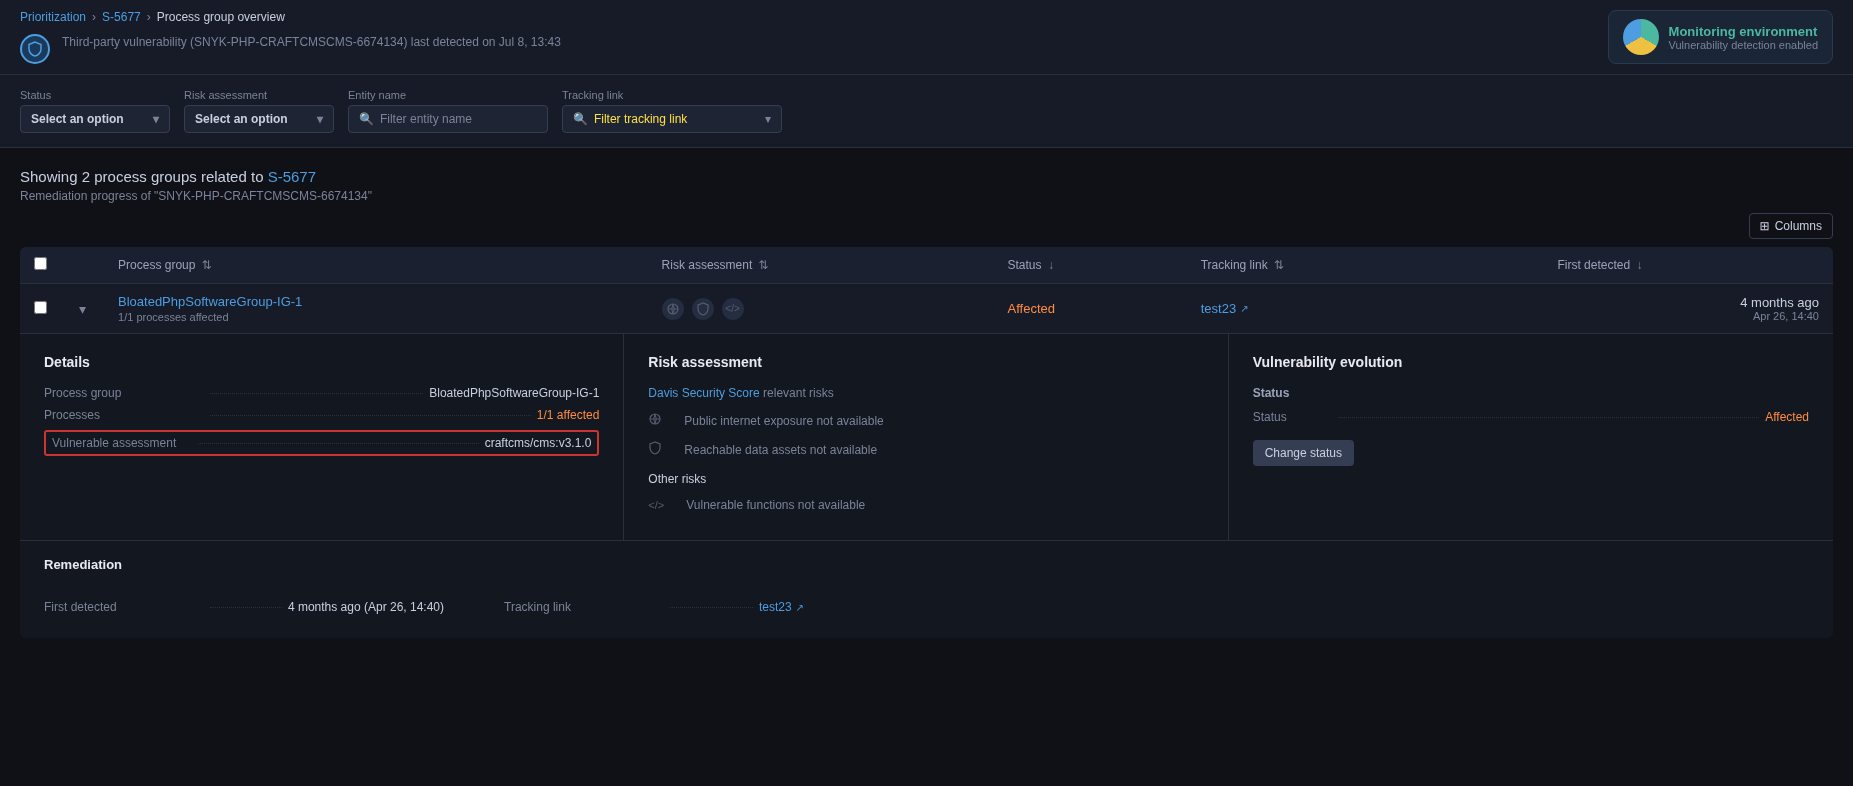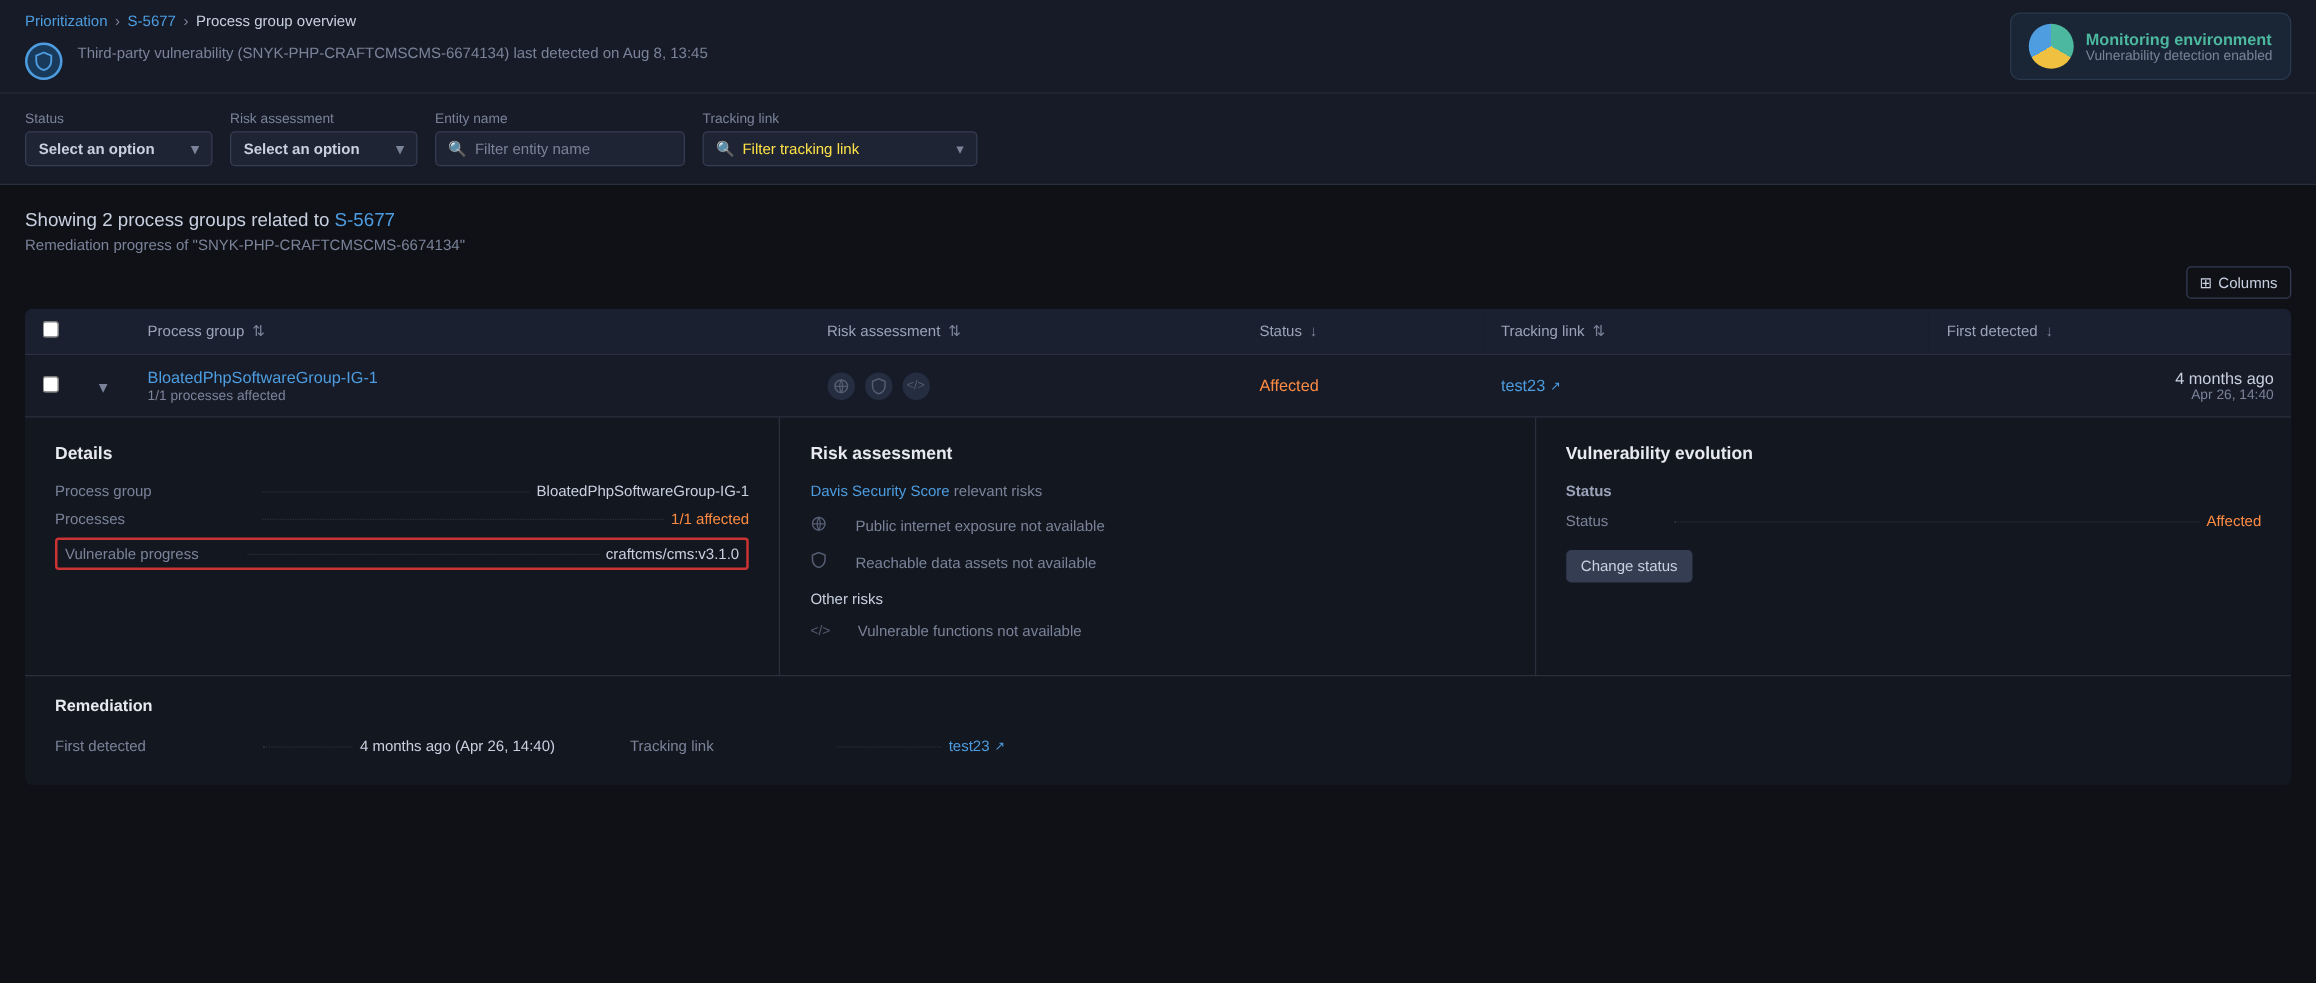--- a/index.html
+++ b/index.html
@@ -434,21 +434,21 @@
     
     .remediation-section {
       grid-column: 1 / -1;
       padding: 16px 24px;
       border-top: 1px solid #2a2f3e;
     }
     .remediation-section h4 {
       font-size: 13px;
       font-weight: 600;
       color: #e8eaf0;
-      margin-bottom: 18px;
+      margin-bottom: 28px;
     }
 
     .expanded-content-inner {
       display: flex;
       flex-direction: column;
     }
     .panels-row {
       display: grid;
       grid-template-columns: 1fr 1fr 1fr;
     }
@@ -473,21 +473,21 @@
       <span class="current">Process group overview</span>
     </div>
 
     <div class="page-title-section">
       <div class="shield-icon-wrap">
         <svg width="16" height="16" viewBox="0 0 16 16" fill="none">
           <path d="M8 1L2 3.5V8C2 11.5 5 14.5 8 15C11 14.5 14 11.5 14 8V3.5L8 1Z" stroke="#4d9de0" stroke-width="1.5" fill="none"></path>
         </svg>
       </div>
       <div class="page-title-text">
-        <div class="subtitle">Third-party vulnerability (SNYK-PHP-CRAFTCMSCMS-6674134) last detected on Aug 8, 13:45</div>
+        <div class="subtitle">Third-party vulnerability (SNYK-PHP-CRAFTCMSCMS-6674134) last detected on Jul 8, 13:43</div>
       </div>
     </div>
   </div>
 
   <div class="monitoring-badge">
     <div class="monitoring-icon"></div>
     <div class="monitoring-text">
       <div class="title">Monitoring environment</div>
       <div class="sub">Vulnerability detection enabled</div>
     </div>
@@ -646,21 +646,21 @@
                   <span class="detail-val">BloatedPhpSoftwareGroup-IG-1</span>
                 </div>
 
                 <div class="detail-row">
                   <span class="detail-key">Processes</span>
                   <span class="detail-dots"></span>
                   <span class="detail-val highlight">1/1 affected</span>
                 </div>
 
                 <div class="vuln-component-row">
-                  <span class="detail-key">Vulnerable progress</span>
+                  <span class="detail-key">Vulnerable assessment</span>
                   <span class="detail-dots"></span>
                   <span class="detail-val">craftcms/cms:v3.1.0</span>
                 </div>
               </div>
 
               <div class="detail-panel risk-section">
                 <h3>Risk assessment</h3>
 
                 <div style="font-size:12px;margin-bottom:10px;">
                   <a href="#" class="davis-score-link">Davis Security Score</a>

